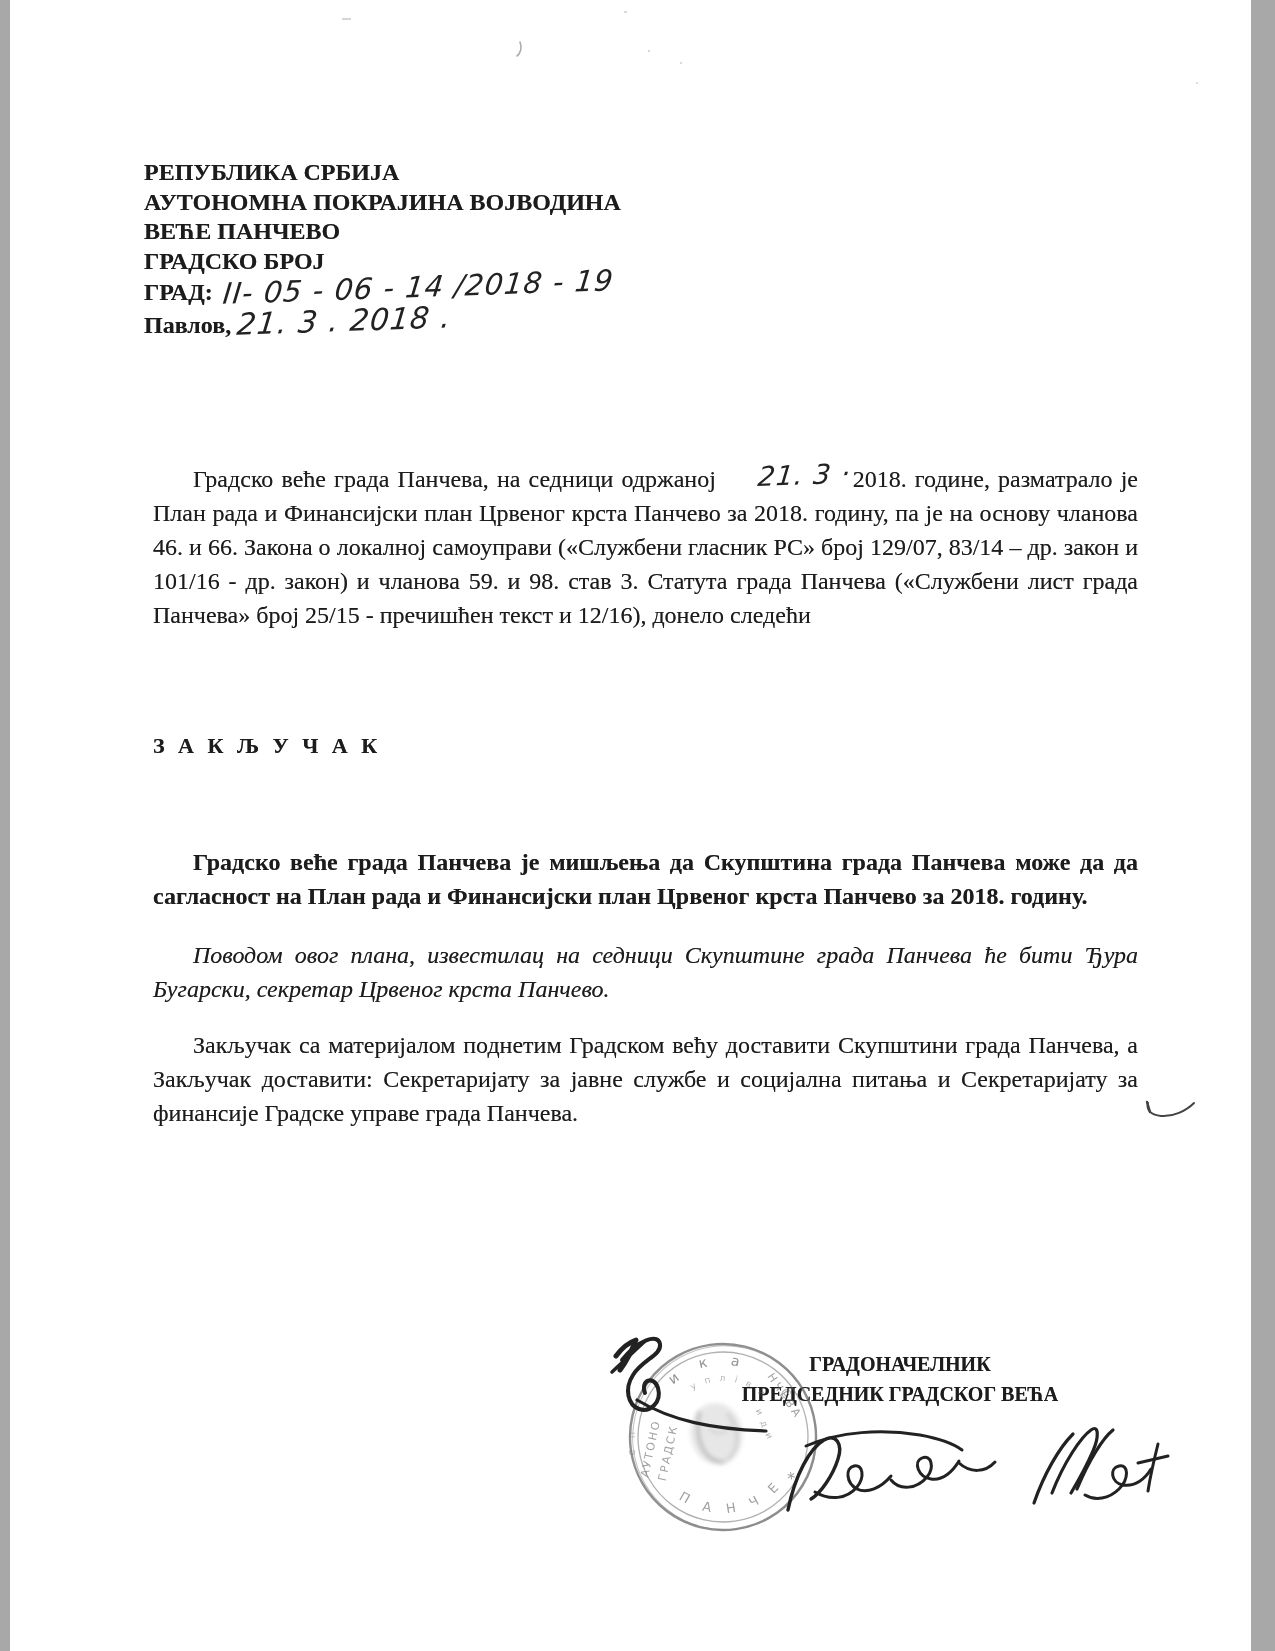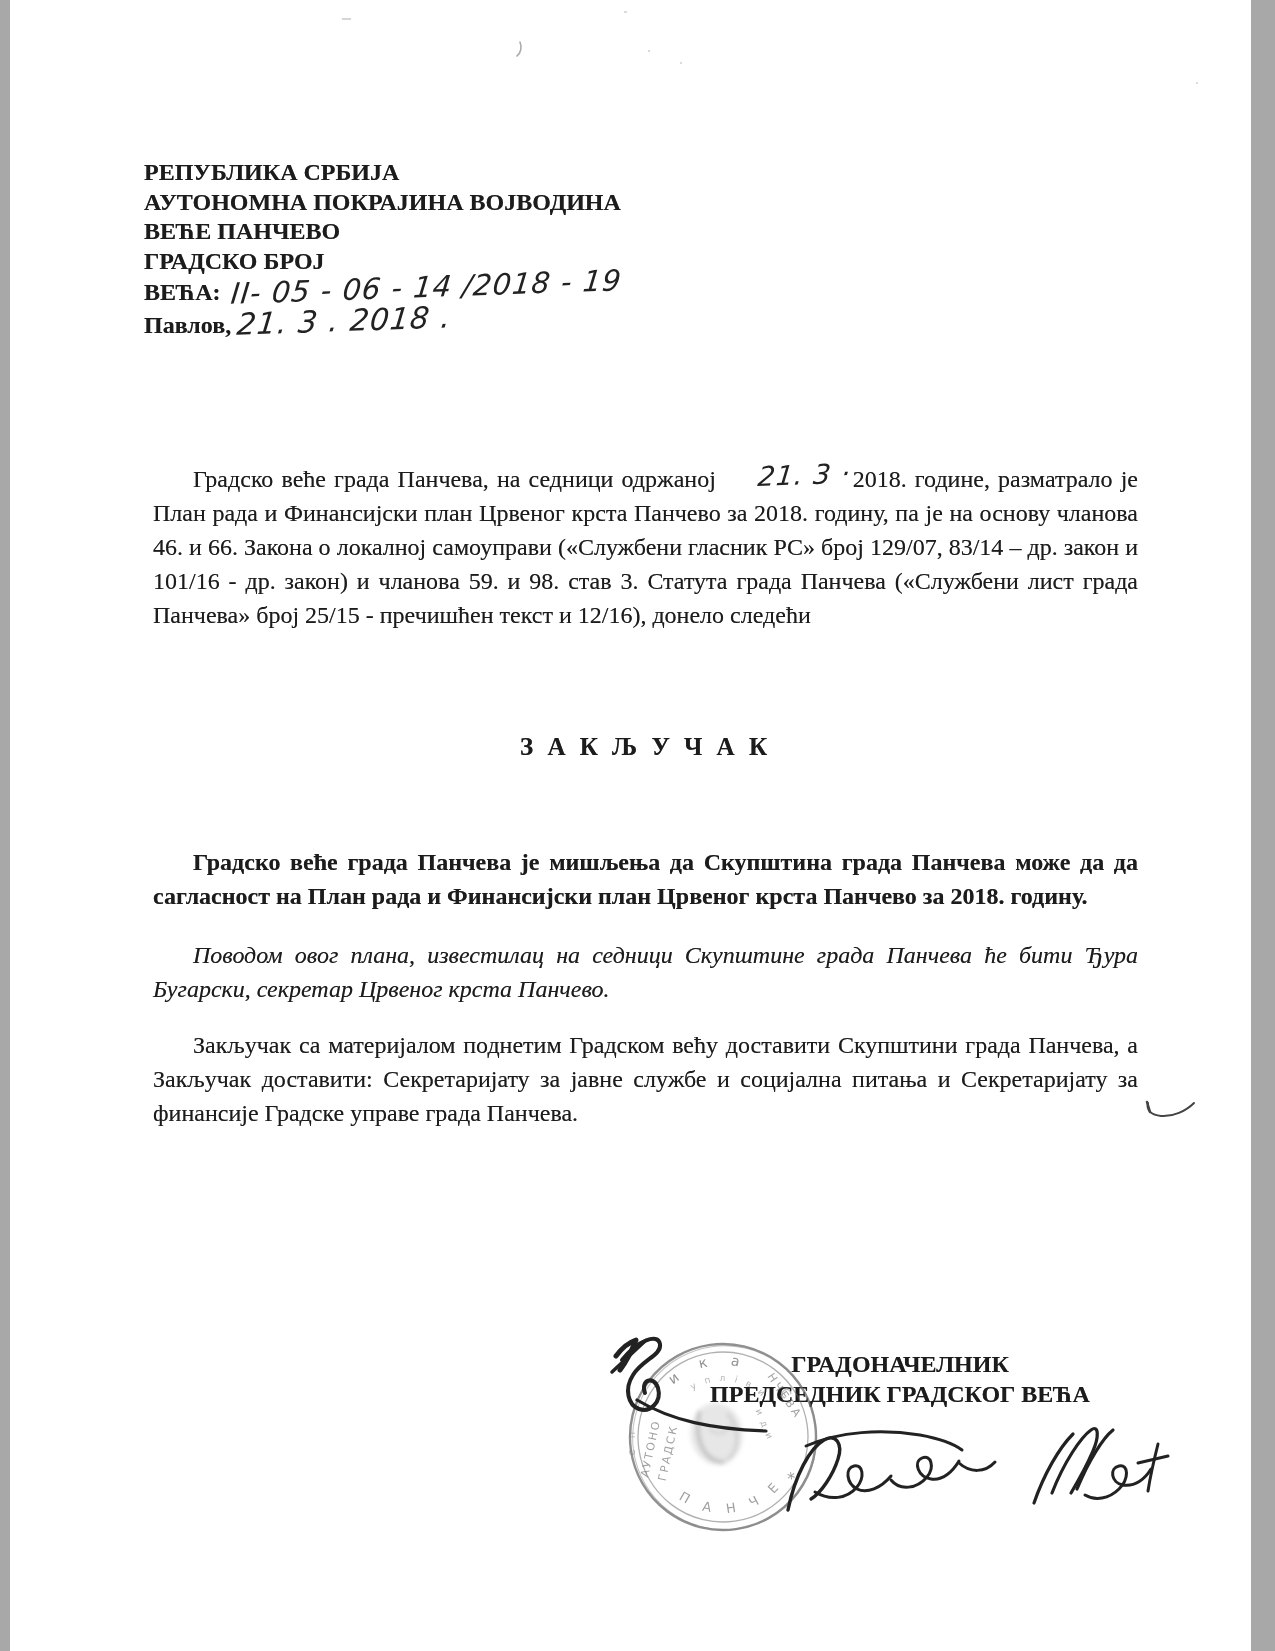--- a/index.html
+++ b/index.html
@@ -30,48 +30,48 @@
     font-size:24px; line-height:34px; text-align:justify; text-indent:40px;
     text-shadow:0 0 .45px rgba(0,0,0,.5);
   }
   .p1{top:462px;}
   .p2{top:845px;font-weight:bold;}
   .p3{top:938px;font-style:italic;}
   .p4{top:1028px;}
 
   .heading{
     position:absolute; left:153px; top:733px; width:985px; margin:0;
-    font-size:25px; font-weight:bold; text-align:center; letter-spacing:4px;
+    font-size:22px; font-weight:bold; text-align:left; letter-spacing:4px;
     text-shadow:0 0 .5px rgba(0,0,0,.55);
   }
 
   .sig{
     position:absolute; left:655px; top:1349px; width:490px;
-    text-align:center; font-weight:bold; font-size:24px; line-height:30px;
+    text-align:center; font-weight:bold; font-size:20px; line-height:30px;
     white-space:nowrap; text-shadow:0 0 .5px rgba(0,0,0,.55);
   }
 
   .overlay{position:absolute; left:0; top:0; pointer-events:none;}
   .ink{stroke:#222; fill:none; stroke-linecap:round; stroke-linejoin:round;}
   .stamp-t{fill:#6a6a6a; font-family:"DejaVu Sans", sans-serif;}
 </style>
 </head>
 <body>
 
 <div class="page">
 
   <div class="edge left"></div>
   <div class="edge right"></div>
 
   <header class="hdr">
     <div>РЕПУБЛИКА СРБИЈА</div>
     <div>АУТОНОМНА ПОКРАЈИНА ВОЈВОДИНА</div>
     <div>ВЕЋЕ  ПАНЧЕВО</div>
     <div>ГРАДСКО БРОЈ</div>
-    <div><span>ВЕЋА:</span><span class="hw hw-num">II- 05 - 06 - 14 /2018 - 19</span></div>
+    <div><span>ГРАД:</span><span class="hw hw-num">II- 05 - 06 - 14 /2018 - 19</span></div>
     <div><span>Павлов,</span><span class="hw hw-date">21. 3 . 2018 .</span></div>
   </header>
 
   <p class="para p1"><span>Градско веће града Панчева, на седници одржаној</span><span class="hw hw-inline">21. 3 ·</span><span>2018. године, разматрало је План рада и Финансијски план Црвеног крста Панчево за 2018. годину, па је на основу чланова 46. и 66. Закона о локалној самоуправи («Службени гласник РС» број 129/07, 83/14 – др. закон и 101/16 - др. закон) и чланова 59. и 98. став 3. Статута града Панчева («Службени лист града Панчева» број 25/15 - пречишћен текст и 12/16), донело следећи</span></p>
 
   <h2 class="heading">З А К Љ У Ч А К</h2>
 
   <p class="para p2">Градско веће града Панчева је мишљења да Скупштина града Панчева може да да сагласност на План рада и Финансијски план Црвеног крста Панчево за 2018. годину.</p>
   <p class="para p3">Поводом овог плана, известилац на седници Скупштине града Панчева ће бити Ђура Бугарски, секретар Црвеног крста Панчево.</p>
   <p class="para p4">Закључак са материјалом поднетим Градском већу доставити Скупштини града Панчева, а Закључак доставити: Секретаријату за јавне службе и социјална питања и Секретаријату за финансије Градске управе града Панчева.</p>

